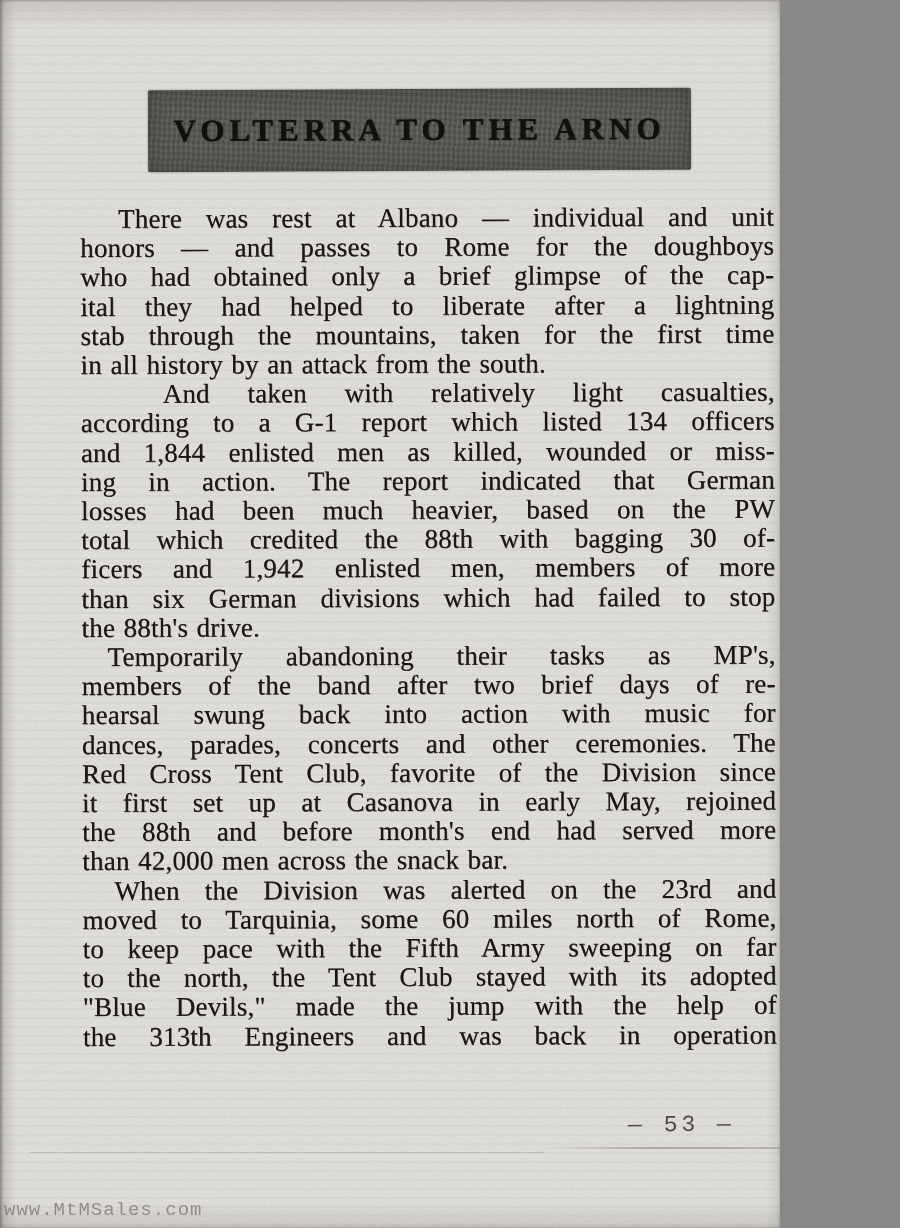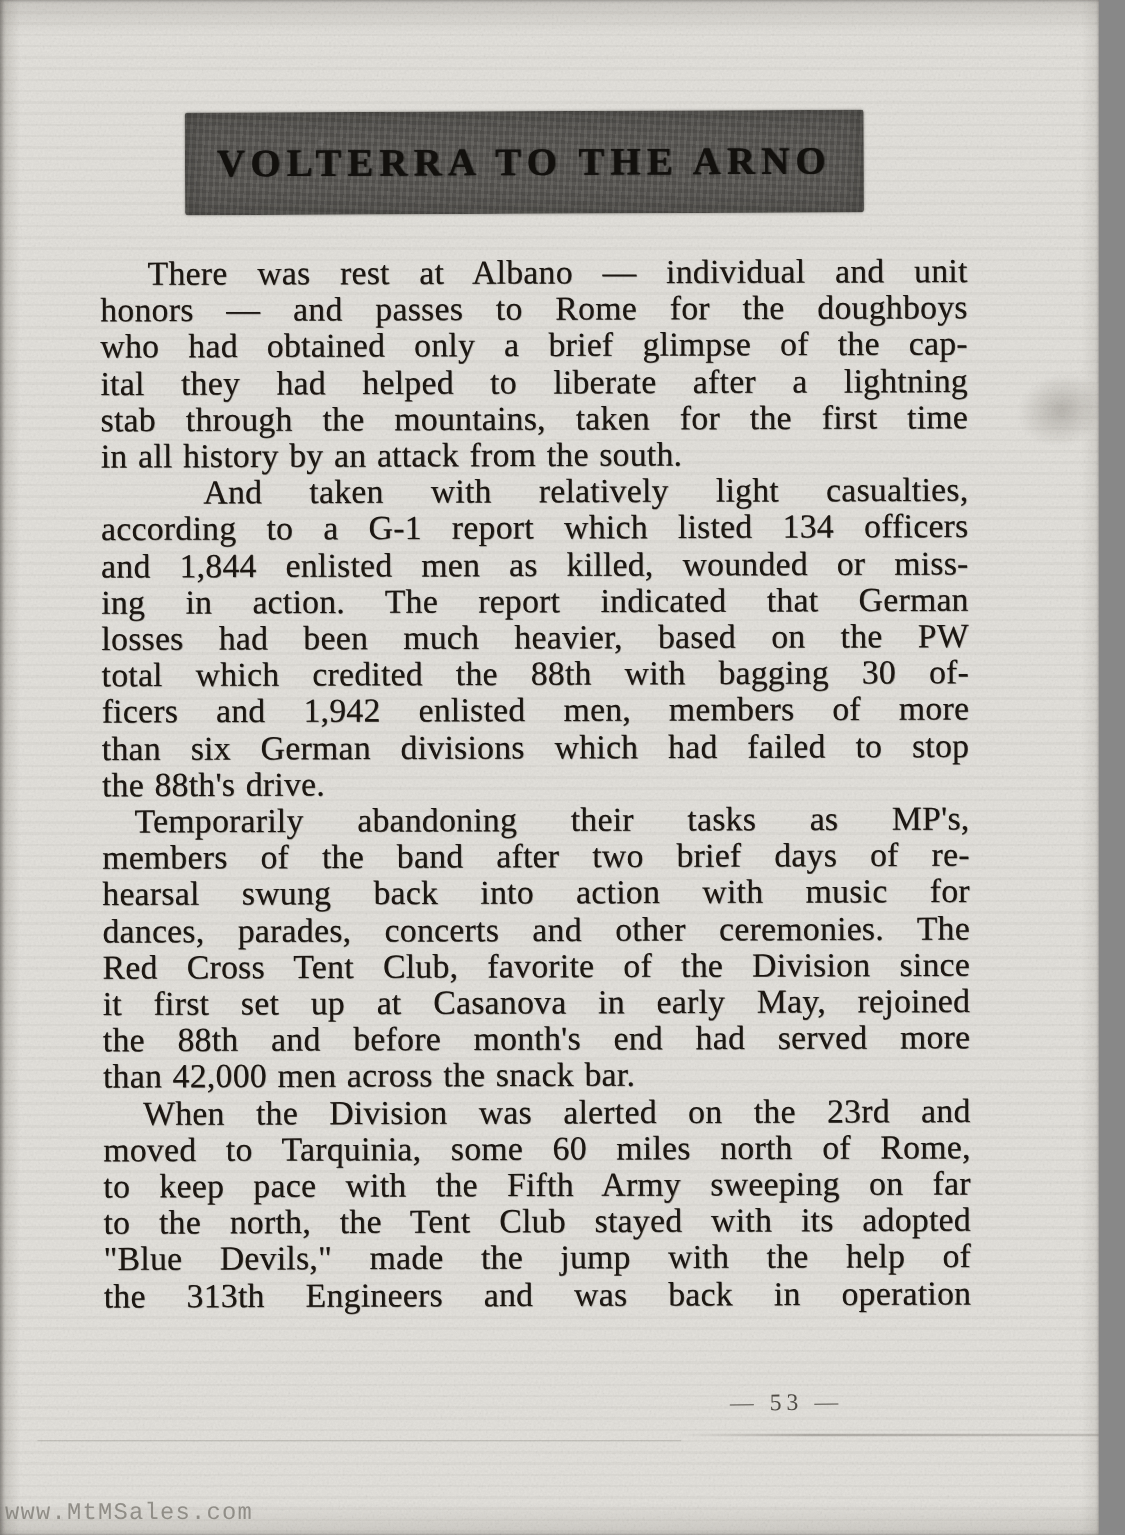--- a/index.html
+++ b/index.html
@@ -1,18 +1,18 @@
 <!DOCTYPE html>
 <html style="--paper: #e3e1dc; --ink: #1c1712; --banner: #5b5955; --bannerInk: #12100d; --pagenoInk: #413d36; --wmInk: #7c7972;"><head>
 <meta charset="utf-8">
 <style>
   html, body { margin: 0; padding: 0; background: #888; }
   .page {
     position: relative;
-    width: 879px;
+    width: 780px;
     height: 1228px;
     overflow: hidden;
     background-color: var(--paper, #e3e1dc);
     background-image:
       linear-gradient(180deg, rgba(150,146,140,0.30) 0px, rgba(150,146,140,0) 28px),
       linear-gradient(0deg, rgba(140,136,128,0.26) 0px, rgba(140,136,128,0) 26px),
       linear-gradient(90deg, rgba(130,126,118,0.32) 0px, rgba(130,126,118,0) 16px),
       linear-gradient(270deg, rgba(130,126,118,0.18) 0px, rgba(130,126,118,0) 14px),
       repeating-linear-gradient(180deg,
         rgba(125,120,112,0.06) 0px, rgba(125,120,112,0.06) 2px,
@@ -52,24 +52,25 @@
     transform: rotate(-0.2deg); transform-origin: top left;
   }
   .line { text-align: justify; text-align-last: justify; }
   .line.lastline { text-align-last: left; }
   .para:nth-of-type(1) .line:first-child { text-indent: 38px; }
   .para:nth-of-type(2) .line:first-child { text-indent: 82px; }
   .para:nth-of-type(3) .line:first-child { text-indent: 26px; }
   .para:nth-of-type(4) .line:first-child { text-indent: 32px; }
   .para:nth-of-type(4) .line.lastline { text-align-last: justify; }
   .pageno {
-    position: absolute; left: 584px; top: 1112px;
-    font-size: 19px; letter-spacing: 4px;
+    position: absolute; left: 628px; top: 1112px;
+    font-size: 23px; letter-spacing: 4px;
     color: var(--pagenoInk, #413d36); opacity: 0.9;
     transform: rotate(-0.5deg);
+    font-family: Liberation Mono, monospace;
   }
   .streak-1 {
     position: absolute; left: 540px; top: 1147px; width: 360px; height: 2px;
     background: linear-gradient(90deg, rgba(105,100,93,0) 0%, rgba(105,100,93,0.42) 30%, rgba(105,100,93,0.25) 100%);
   }
   .streak-2 {
     position: absolute; left: 30px; top: 1152px; width: 515px; height: 1px;
     background: rgba(105,100,93,0.22);
   }
   .smudge {

